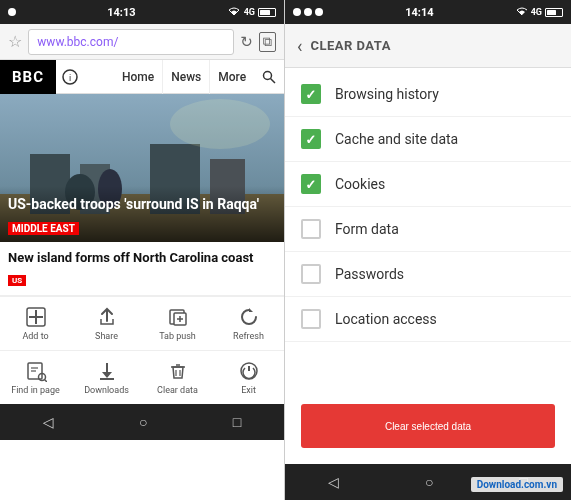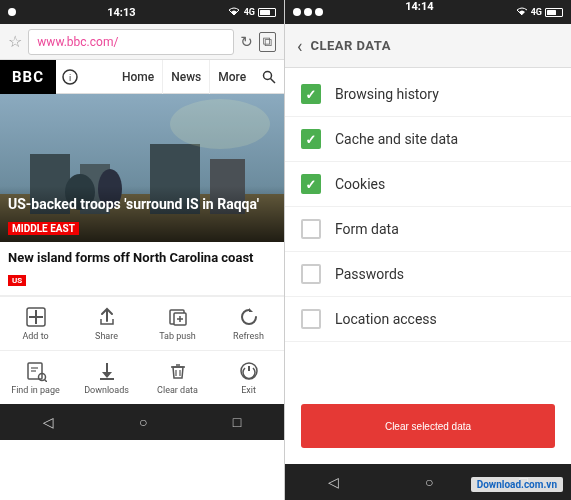--- a/index.html
+++ b/index.html
@@ -60,21 +60,21 @@
       color: #999;
     }
     .address-input {
       flex: 1;
       background: #fff;
       border: 1px solid #ccc;
       border-radius: 3px;
       height: 26px;
       padding: 0 8px;
       font-size: 12px;
-      color: #ec4899;
+      color: #8b5cf6;
       display: flex;
       align-items: center;
     }
     .address-bar .reload-icon {
       font-size: 15px;
       color: #666;
     }
     .address-bar .tabs-icon {
       font-size: 13px;
       color: #666;
@@ -248,20 +248,21 @@
       display: flex;
       flex-direction: column;
       background: #fff;
     }
 
     
     .status-bar-right {
       height: 24px;
       background: #222;
       display: flex;
+      align-items: center;
       justify-content: space-between;
       padding: 0 8px;
       flex-shrink: 0;
     }
     .status-bar-right .time {
       color: #fff;
       font-size: 11px;
       font-weight: bold;
     }
     .status-icons-right {

